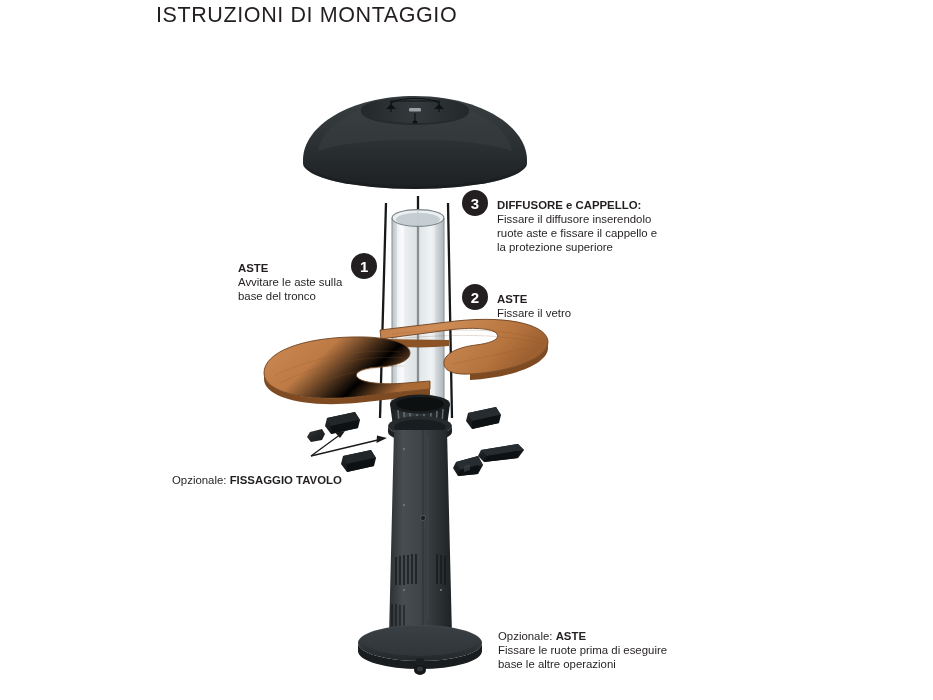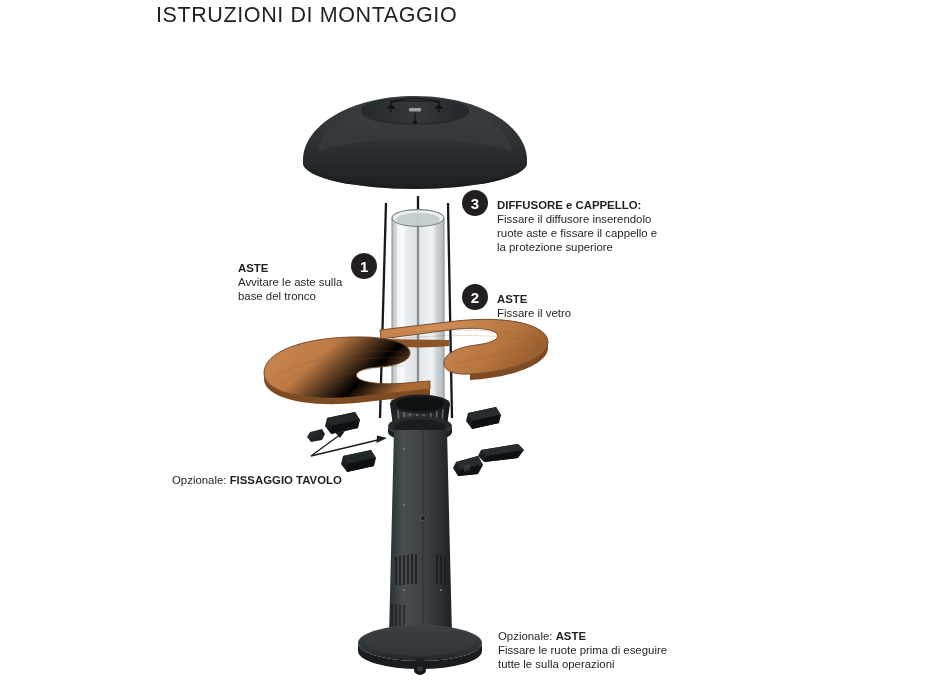--- a/index.html
+++ b/index.html
@@ -352,14 +352,14 @@
   <div class="opt-head">
     <span>Opzionale: </span><span class="opt-strong">FISSAGGIO TAVOLO</span>
   </div>
 </div>
 
 <div class="opt-block" style="left:498px; top:629px;">
   <div class="opt-head">
     <span>Opzionale: </span><span class="opt-strong">ASTE</span>
   </div>
   <span class="opt-body">Fissare le ruote prima di eseguire
-tutte le sulla operazioni</span>
+base le altre operazioni</span>
 </div>
 
 </body></html>

